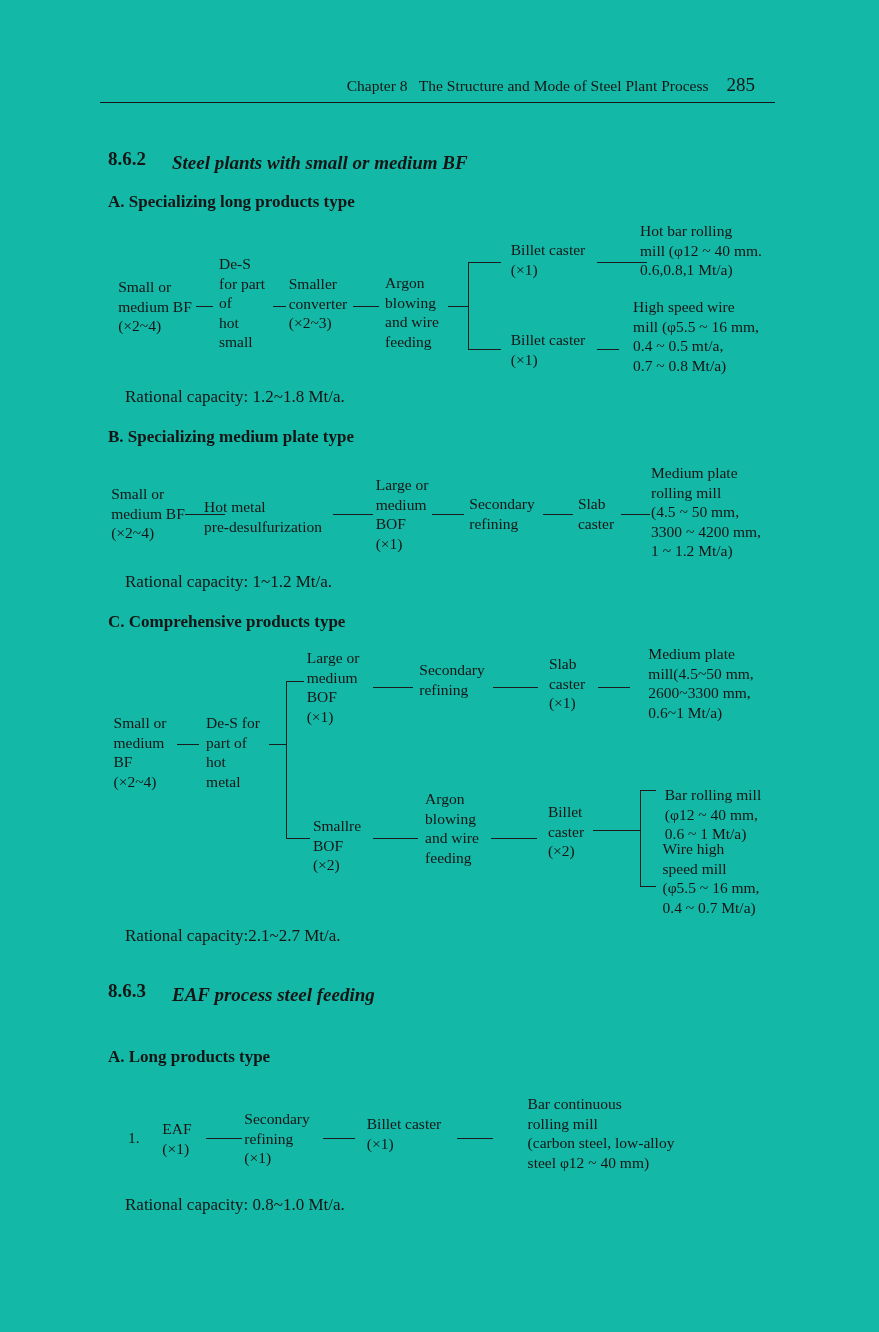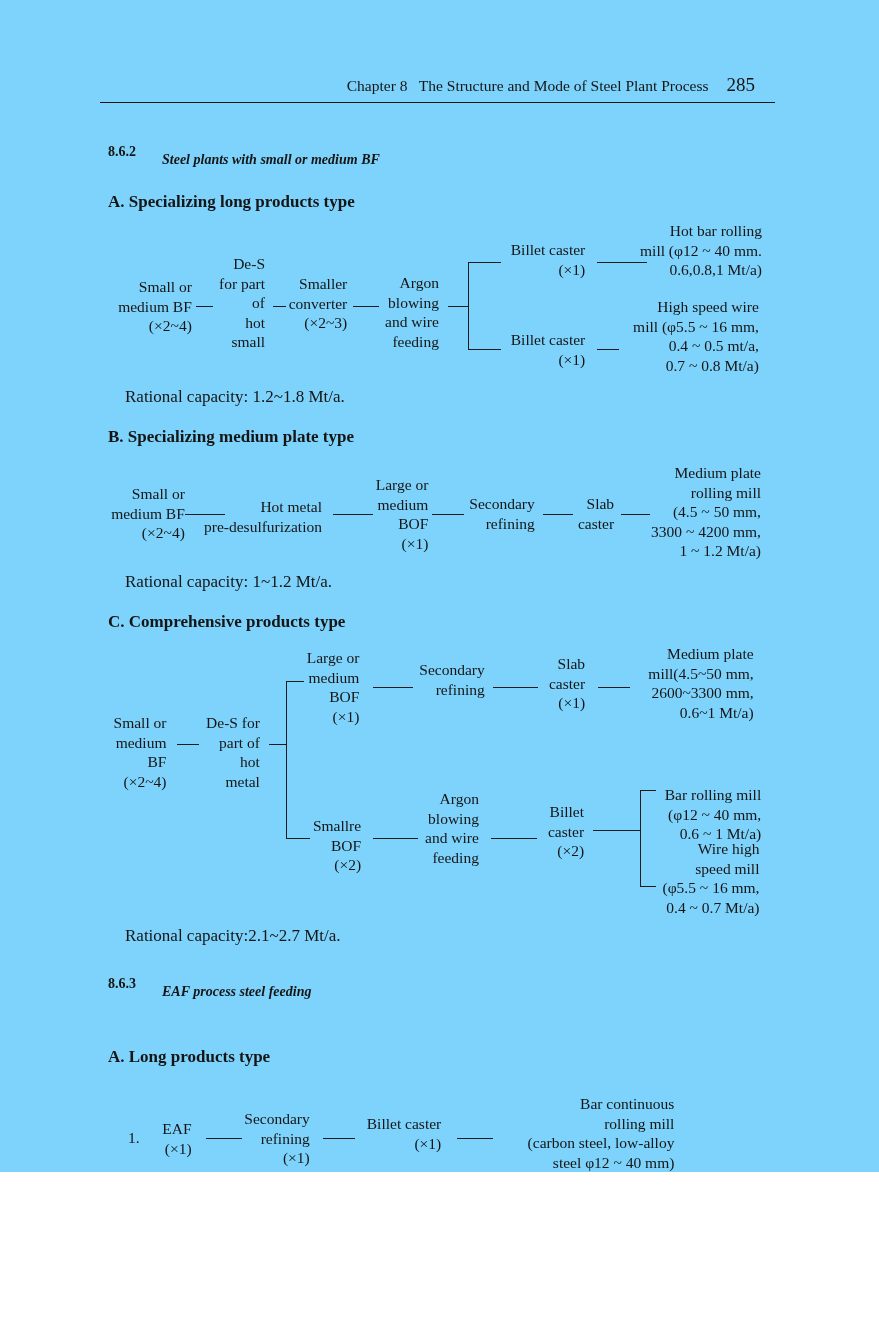--- a/index.html
+++ b/index.html
@@ -1,33 +1,33 @@
 <!DOCTYPE html>
 <html><head>
 <meta charset="utf-8">
 <style>
   * { margin:0; padding:0; box-sizing:border-box; }
   html,body { background:#ffffff; }
   .page {
-    position:relative; width:879px; height:1172px; background:#7dd3fc;
+    position:relative; width:879px; height:1332px; background:#14b8a6;
     font-family:"Liberation Serif", serif; color:#151515; overflow:hidden;
   }
   .chapter-header {
     position:absolute; left:100px; top:74px; width:655px;
     display:flex; justify-content:flex-end; align-items:baseline; gap:18px;
   }
   .chapter-title { font-size:15.5px; white-space:pre; }
   .page-num { font-size:19px; }
   .rule { position:absolute; left:100px; top:102px; width:675px; height:0; border-top:1.6px solid #151515; }
-  .sec-heading { position:absolute; display:flex; align-items:flex-start; gap:26px; font-size:14px; font-weight:bold; }
+  .sec-heading { position:absolute; display:flex; align-items:center; gap:26px; font-size:19px; font-weight:bold; }
   .sec-heading .sec-title { font-style:italic;margin-top:8px; }
   .sub-heading { position:absolute; font-size:17px; font-weight:bold; }
   .node {
     position:absolute; transform:translateX(-50%);
-    text-align:right; white-space:pre-line;
+    text-align:left; white-space:pre-line;
     font-size:15.5px; line-height:19.5px;
   }
   .plain { position:absolute; font-size:15.5px; line-height:19.5px; }
   .cap { position:absolute; font-size:17px; }
   .hline { position:absolute; height:0; border-top:1.3px solid #1c1c1c; }
   .vline { position:absolute; width:0; border-left:1.3px solid #1c1c1c; }
 </style>
 </head>
 <body>
 

